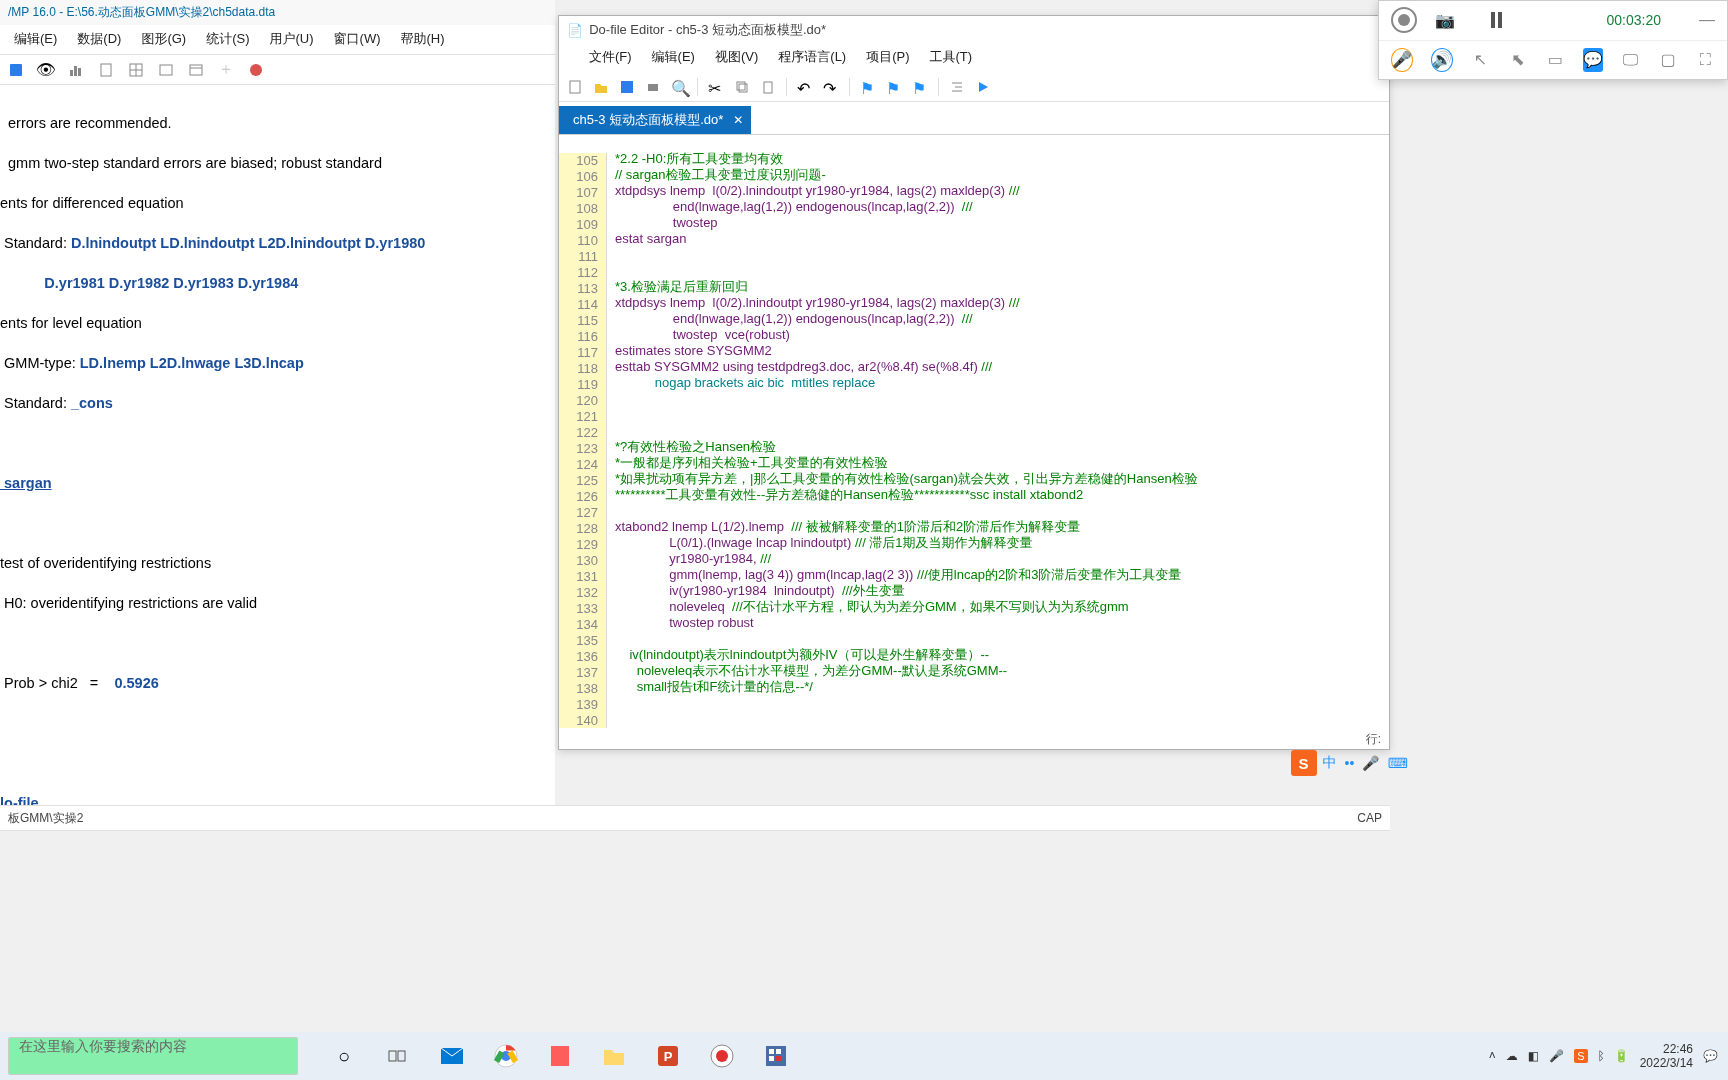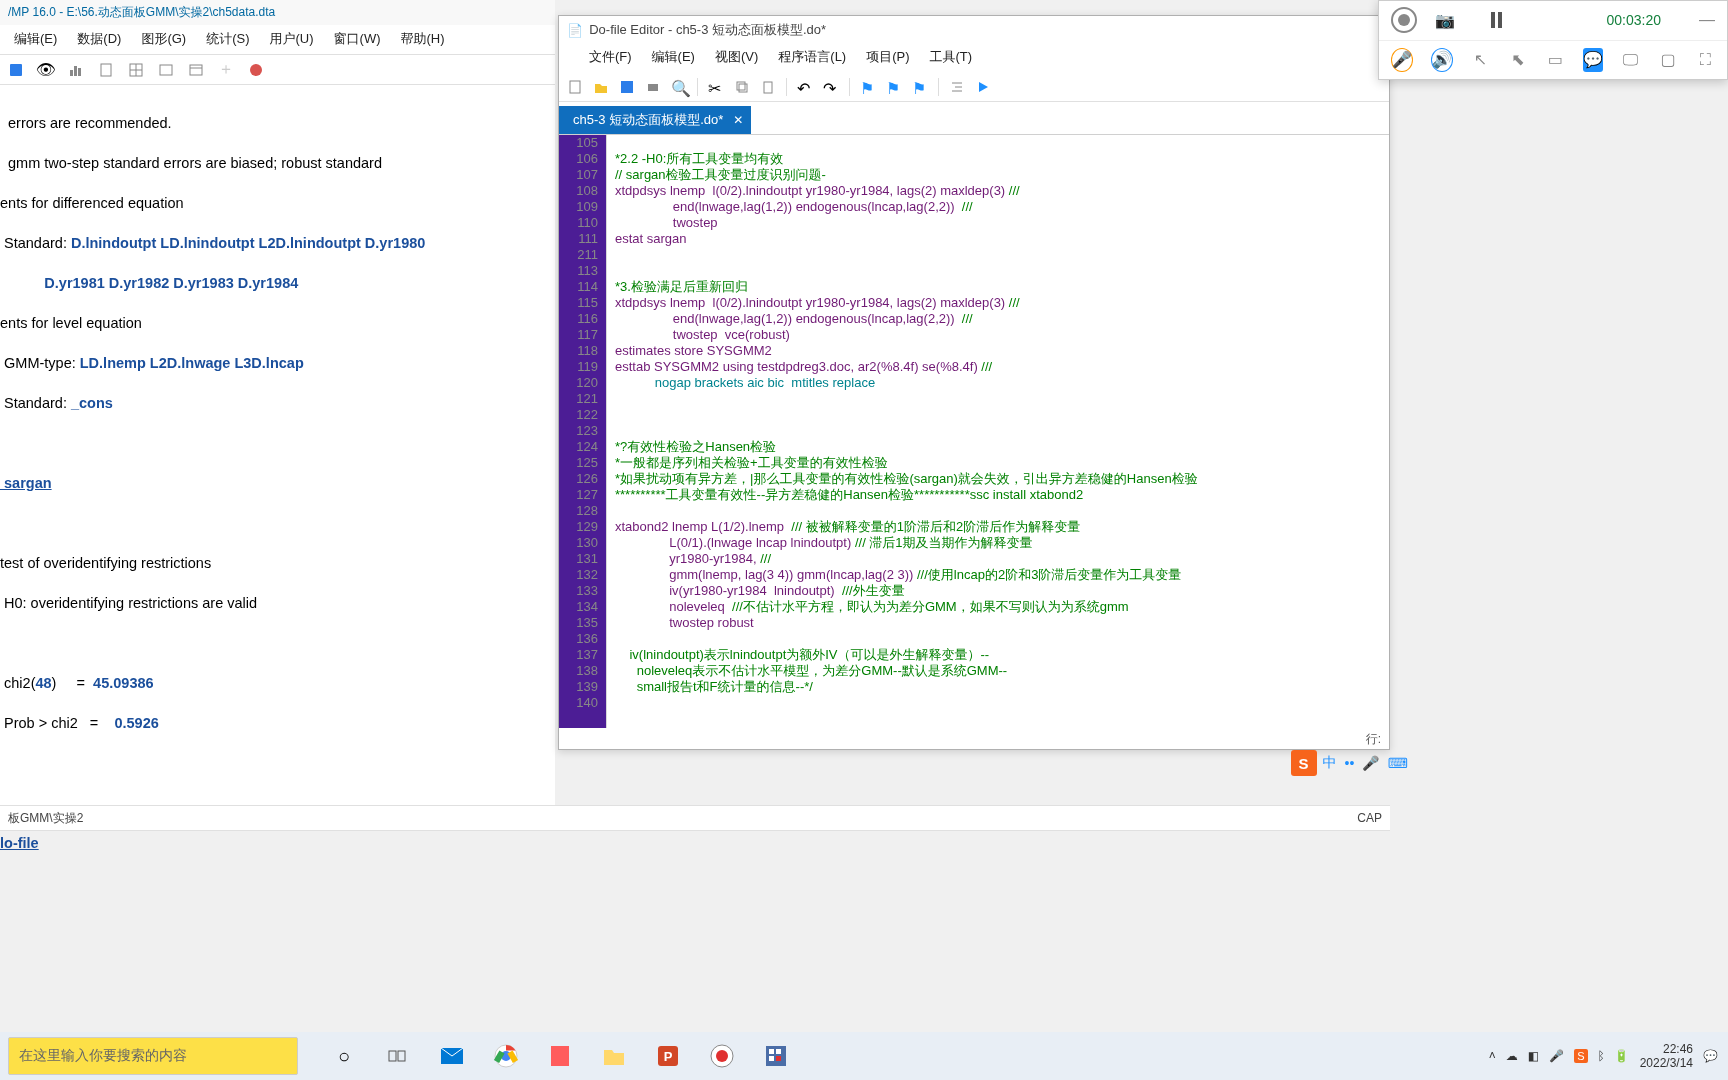--- a/index.html
+++ b/index.html
@@ -21,21 +21,21 @@
 .dofile-titlebar { height: 28px; display: flex; align-items: center; padding: 0 8px; background: #fff; font-size: 13px; color: #444; }
 .dofile-titlebar .doc-icon { margin-right: 6px; color: #d88a00; }
 .dofile-menu { height: 28px; display: flex; padding: 0 20px; text-align: right; }
 .dofile-menu span { padding: 4px 10px; font-size: 13px; color: #222; cursor: pointer; }
 .dofile-toolbar { height: 30px; display: flex; align-items: center; gap: 10px; padding: 0 8px; border-bottom: 1px solid #e0e0e0; }
 .df-icon { width: 16px; height: 16px; }
 .tab-strip { height: 32px; display: flex; align-items: flex-end; background: #fff; }
 .tab { height: 28px; background: #106ebe; color: #fff; padding: 0 28px 0 14px; font-size: 13px; display: flex; align-items: center; position: relative; }
 .tab .close { position: absolute; right: 8px; font-size: 12px; }
 .code-area { display: flex; height: 594px; overflow: hidden; border-top: 1px solid #d0d0d0; }
-.gutter { width: 48px; background: #4c1d95; font-family: Consolas, monospace; font-size: 13px; color: #888; text-align: right; padding: 0 8px 0 0; line-height: 16px; border-right: 1px solid #d8d8d8; }
+.gutter { width: 48px; background: #fef9c3; font-family: Consolas, monospace; font-size: 13px; color: #888; text-align: right; padding: 0 8px 0 0; line-height: 16px; border-right: 1px solid #d8d8d8; margin-top: 18px; }
 .gutter div { height: 16px; }
 .code { flex: 1; font-family: Consolas, monospace; font-size: 13px; line-height: 16px; padding: 0 0 0 8px; overflow: hidden; }
 .code div { height: 16px; white-space: pre; }
 .c-green { color: #008000; }
 .c-black { color: #701a75; }
 .c-teal { color: #00838f; }
 .dofile-status { position:absolute; bottom:0; right:8px; font-size:12px; color:#555; height:20px; line-height:20px; }
 
 
 .recorder { position: absolute; right: 0; top: 0; width: 350px; height: 80px; background: #fff; border: 1px solid #ccc; box-shadow: 0 2px 10px rgba(0,0,0,.2); display: flex; flex-direction: column; }
@@ -52,21 +52,21 @@
 
 .path-bar { position: absolute; left: 0; top: 805px; width: 1390px; height: 26px; background: #fff; border-top:1px solid #e0e0e0; border-bottom:1px solid #e0e0e0; padding:4px 8px; font-size:12px; color:#444; display:flex; justify-content:space-between; align-items:center; }
 
 
 .ime-box { position:absolute; right:320px; top:750px; display:flex; align-items:center; gap:6px; }
 .ime-s { width:26px; height:26px; background:#f7641c; color:#fff; display:flex; align-items:center; justify-content:center; font-weight:bold; border-radius:3px; font-size:15px; }
 .ime-rest { font-size:14px; color:#1e90ff; display:flex; gap:8px; align-items:center; }
 
 
 .taskbar { position: absolute; left: 0; bottom: 0; width: 1728px; height: 48px; background: #e8eef5; display: flex; align-items: center; }
-.search-box { margin-left: 8px; width: 290px; height: 38px; background: #fde047; border: 1px solid #ccc; border-radius: 2px; display: flex; align-items: center; padding: 0 10px; font-size: 14px; color: #666; }
+.search-box { margin-left: 8px; width: 290px; height: 38px; background: #86efac; border: 1px solid #ccc; border-radius: 2px; display: flex; align-items: flex-start; padding: 0 10px; font-size: 14px; color: #666; }
 .task-icons { display: flex; align-items: center; gap: 22px; margin-left: 30px; }
 .task-icon { width: 32px; height: 32px; display: flex; align-items: center; justify-content: center; font-size: 20px; }
 .tray { margin-left: auto; display: flex; align-items: center; gap: 10px; padding-right: 10px; font-size: 12px; color: #333; }
 .clock { text-align: right; line-height: 14px; font-size: 12px; }
 
 svg { display:block; }
 </style>
 </head>
 <body>
 
@@ -133,21 +133,20 @@
 <div><span class="cmd-blue">           D.yr1981 D.yr1982 D.yr1983 D.yr1984</span></div>
 <div>ents for level equation</div>
 <div><span> GMM-type: </span><span class="cmd-blue">LD.lnemp L2D.lnwage L3D.lncap</span></div>
 <div><span> Standard: </span><span class="cmd-blue">_cons</span></div>
 <div>&nbsp;</div>
 <div><span class="cmd-blue cmd-underline"> sargan</span></div>
 <div>&nbsp;</div>
 <div>test of overidentifying restrictions</div>
 <div> H0: overidentifying restrictions are valid</div>
 <div>&nbsp;</div>
-<div><span> chi2(</span><span class="cmd-blue">48</span><span>)     =  </span><span class="cmd-blue">45.09386</span></div>
 <div><span> Prob &gt; chi2   =    </span><span class="cmd-blue">0.5926</span></div>
 <div>&nbsp;</div>
 <div>&nbsp;</div>
 <div><span class="cmd-blue cmd-underline">lo-file</span></div>
   </div>
 </div>
 
 <div class="dofile-window">
   <div class="dofile-titlebar">
     <span class="doc-icon">📄</span>
@@ -225,21 +224,21 @@
   </div>
   <div class="code-area">
     <div class="gutter" id="gutter">
         <div>105</div>
         <div>106</div>
         <div>107</div>
         <div>108</div>
         <div>109</div>
         <div>110</div>
         <div>111</div>
-        <div>211</div>
+        <div>112</div>
         <div>113</div>
         <div>114</div>
         <div>115</div>
         <div>116</div>
         <div>117</div>
         <div>118</div>
         <div>119</div>
         <div>120</div>
         <div>121</div>
         <div>122</div>

